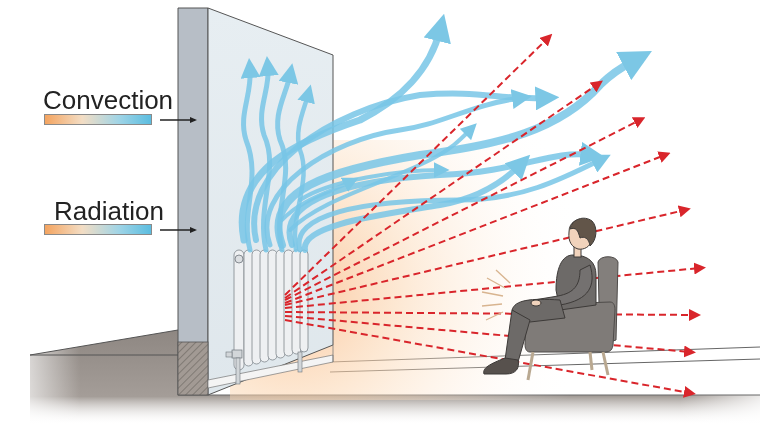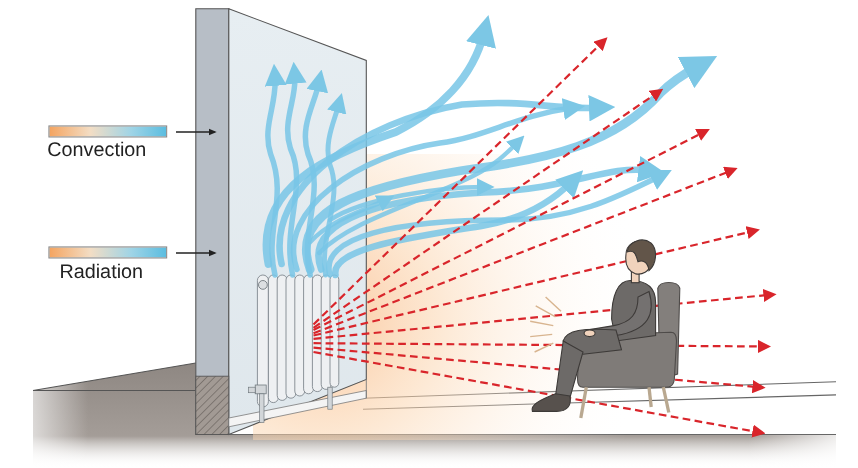--- a/index.html
+++ b/index.html
@@ -1,19 +1,19 @@
 <!DOCTYPE html>
 <html><head>
 <meta charset="utf-8">
 <style>
   html, body { margin:0; padding:0; background:#ffffff; }
   body { width:780px; height:425px; overflow:hidden; position:relative; font-family:"Liberation Sans", sans-serif; }
   #scene { position:absolute; left:0; top:0; width:780px; height:425px; }
   .legend { position:absolute; left:0; width:200px; }
-  .legend-label { position:absolute; font-size:18px; color:#222; font-family:"Liberation Sans", sans-serif;margin-top:41px; }
+  .legend-label { position:absolute; font-size:26px; color:#222; font-family:"Liberation Sans", sans-serif; }
   .legend-bar { position:absolute; left:44px; width:108px; height:11px; border:1px solid #8a8a8a; box-sizing:border-box; }
 </style>
 </head>
 <body>
 
 <div id="scene">
 <svg width="780" height="425" viewBox="0 0 780 425" xmlns="http://www.w3.org/2000/svg">
   <defs>
     <radialGradient id="glow" cx="290" cy="290" r="300" gradientUnits="userSpaceOnUse">
       <stop offset="0" stop-color="#f9b27a" stop-opacity="0.75"></stop>

